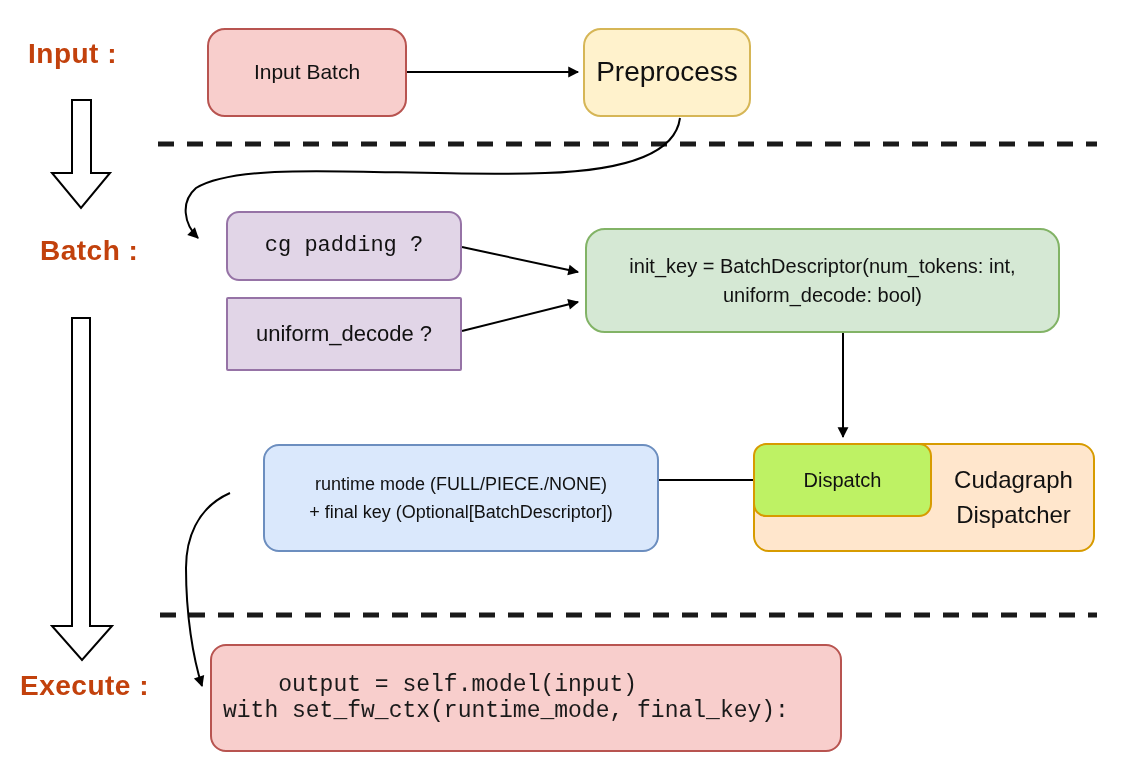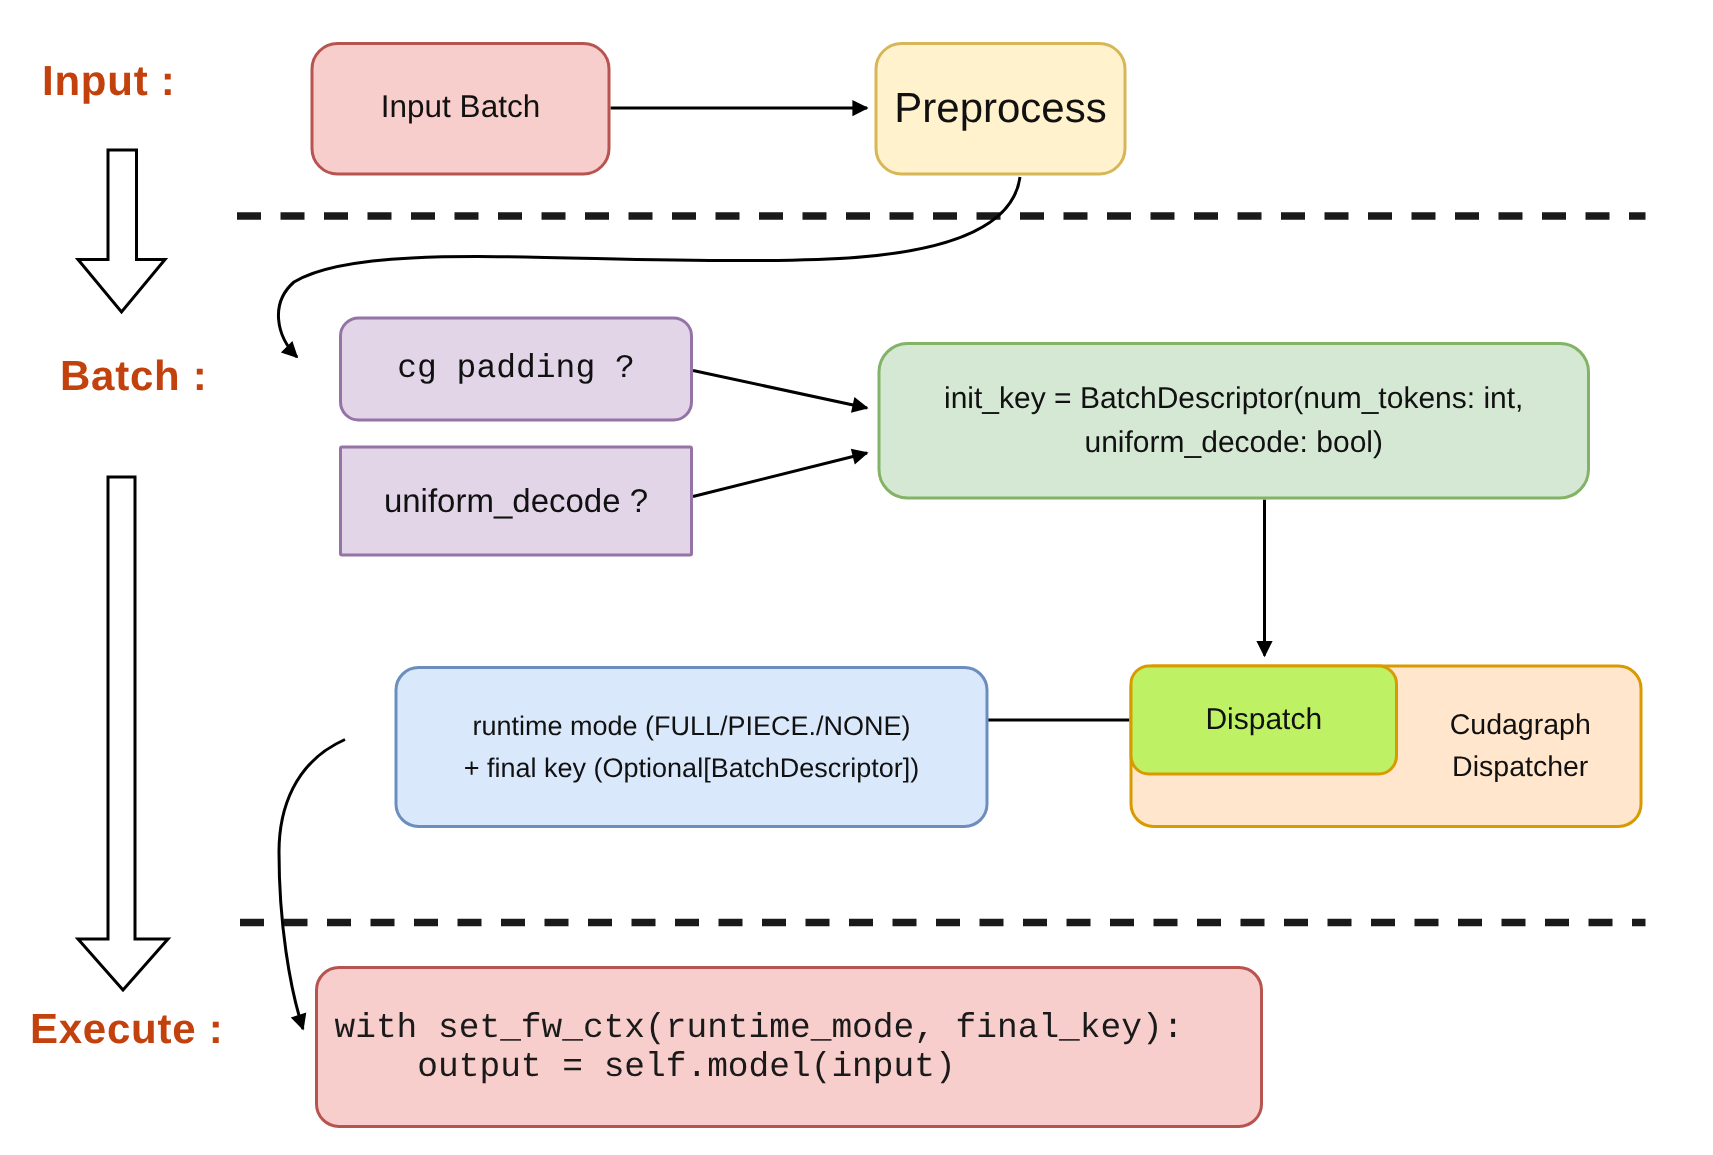--- a/index.html
+++ b/index.html
@@ -21,21 +21,21 @@
   #node-input-batch{left:207px;top:28px;width:200px;height:89px;border-radius:18px;font-size:21px;}
   #node-preprocess{left:583px;top:28px;width:168px;height:89px;border-radius:18px;font-size:28px;}
   #node-cg-padding{left:226px;top:211px;width:236px;height:70px;border-radius:13px;font-size:22px;font-family:Liberation Mono, monospace;}
   #node-uniform-decode{left:226px;top:297px;width:236px;height:74px;border-radius:2px;font-size:22px;}
   #node-init-key{left:585px;top:228px;width:475px;height:105px;border-radius:20px;font-size:20px;}
   #node-dispatcher-outer{left:753px;top:443px;width:342px;height:109px;border-radius:16px;}
   #node-dispatch-inner{left:753px;top:443px;width:179px;height:74px;border-radius:13px;font-size:20px;}
   #dispatcher-caption{
     position:absolute;left:932px;top:443px;width:163px;height:109px;
     display:flex;flex-direction:column;align-items:center;justify-content:center;
-    font-size:19px;line-height:1.45;
+    font-size:24px;line-height:1.45;
   }
   #node-runtime{left:227px;top:444px;width:396px;height:108px;border-radius:16px;font-size:18px;line-height:1.58;}
   #node-code{
     left:210px;top:644px;width:632px;height:108px;border-radius:16px;
     font-family:"Liberation Mono", monospace;font-size:23px;line-height:1.14;
     align-items:flex-start;padding-left:11px;color:#1a1a1a;
   }
 </style>
 </head>
 <body>
@@ -100,17 +100,17 @@
     <span class="ln">Cudagraph</span>
     <span class="ln">Dispatcher</span>
   </div>
 
   <div class="node" id="node-runtime" style="background: rgb(218, 232, 252); border-color: rgb(108, 142, 191); margin-left: 36px;">
     <span class="ln">runtime mode (FULL/PIECE./NONE)</span>
     <span class="ln">+ final key (Optional[BatchDescriptor])</span>
   </div>
 
   <div class="node" id="node-code" style="background: rgb(248, 206, 204); border-color: rgb(184, 84, 80);">
+    <span class="ln">    output = self.model(input)</span>
     <span class="ln">with set_fw_ctx(runtime_mode, final_key):</span>
-    <span class="ln">    output = self.model(input)</span>
   </div>
 
 </div>
 
 </body></html>

